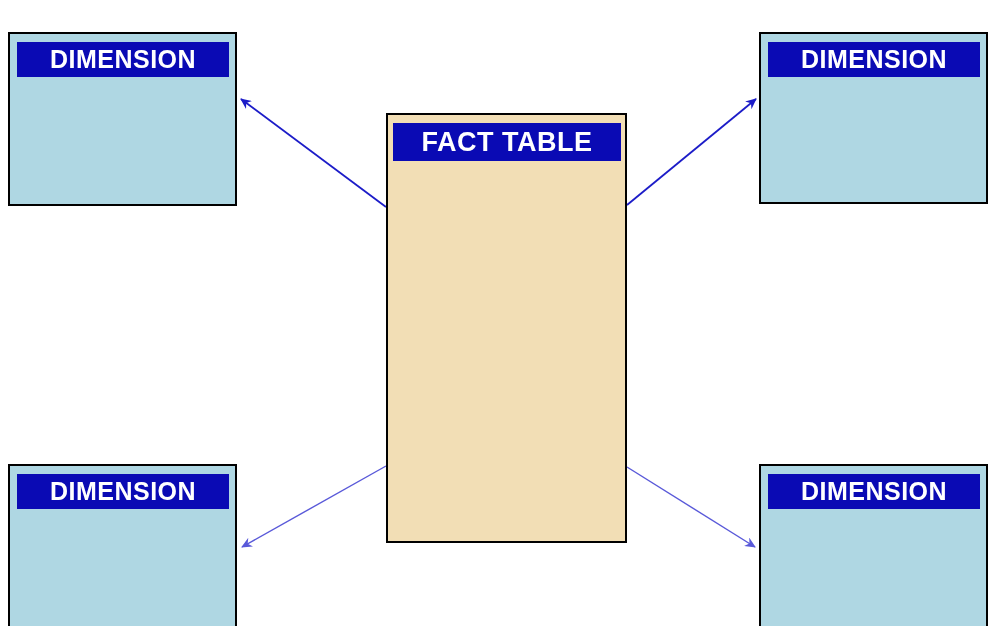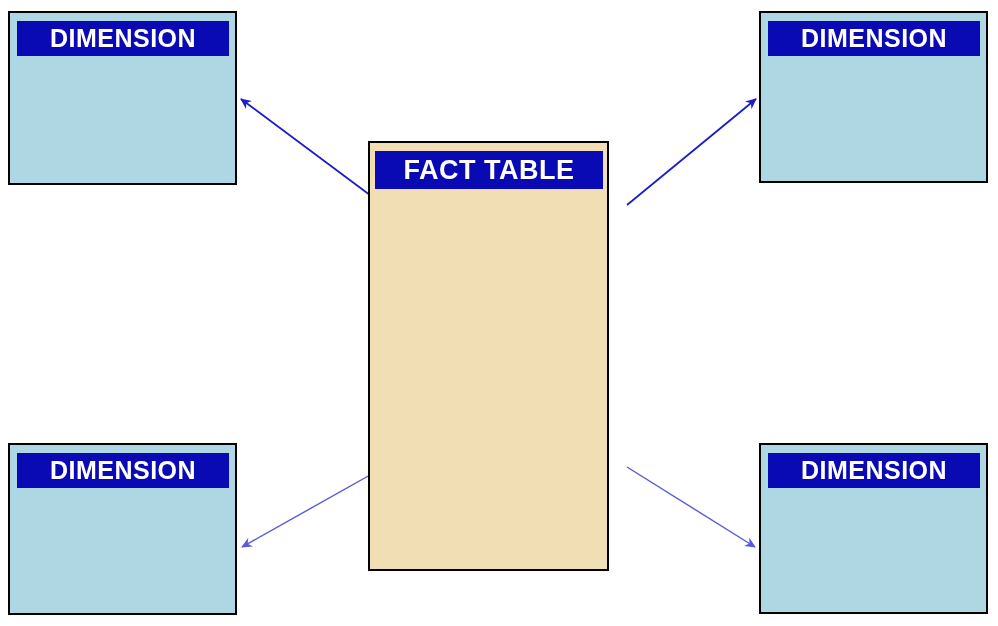--- a/index.html
+++ b/index.html
@@ -18,25 +18,26 @@
     width: 998px; height: 626px;
     pointer-events: none;
   }
   .box {
     position: absolute;
     border: 2px solid #000000;
   }
   .dim-box {
     background: var(--dimension-fill, #AFD7E3);
     width: 229px;
+    margin-top: 21px;
   }
   .fact-box {
     background: var(--fact-fill, #F2DEB5);
-    left: 368px; top: 113px;
-    width: 241px; height: 430px; margin-top: 28px;
+    left: 386px; top: 113px;
+    width: 241px; height: 430px;
   }
   .box-tl { left: 8px;   top: 11px;  height: 174px; }
   .box-tr { left: 759px; top: 11px;  height: 172px; }
   .box-bl { left: 8px;   top: 443px; height: 172px; }
   .box-br { left: 759px; top: 443px; height: 171px; }
   .hdr {
     position: absolute;
     background: var(--header-bg, #0A0AB4);
     color: var(--header-text, #FFFFFF);
     display: flex;

